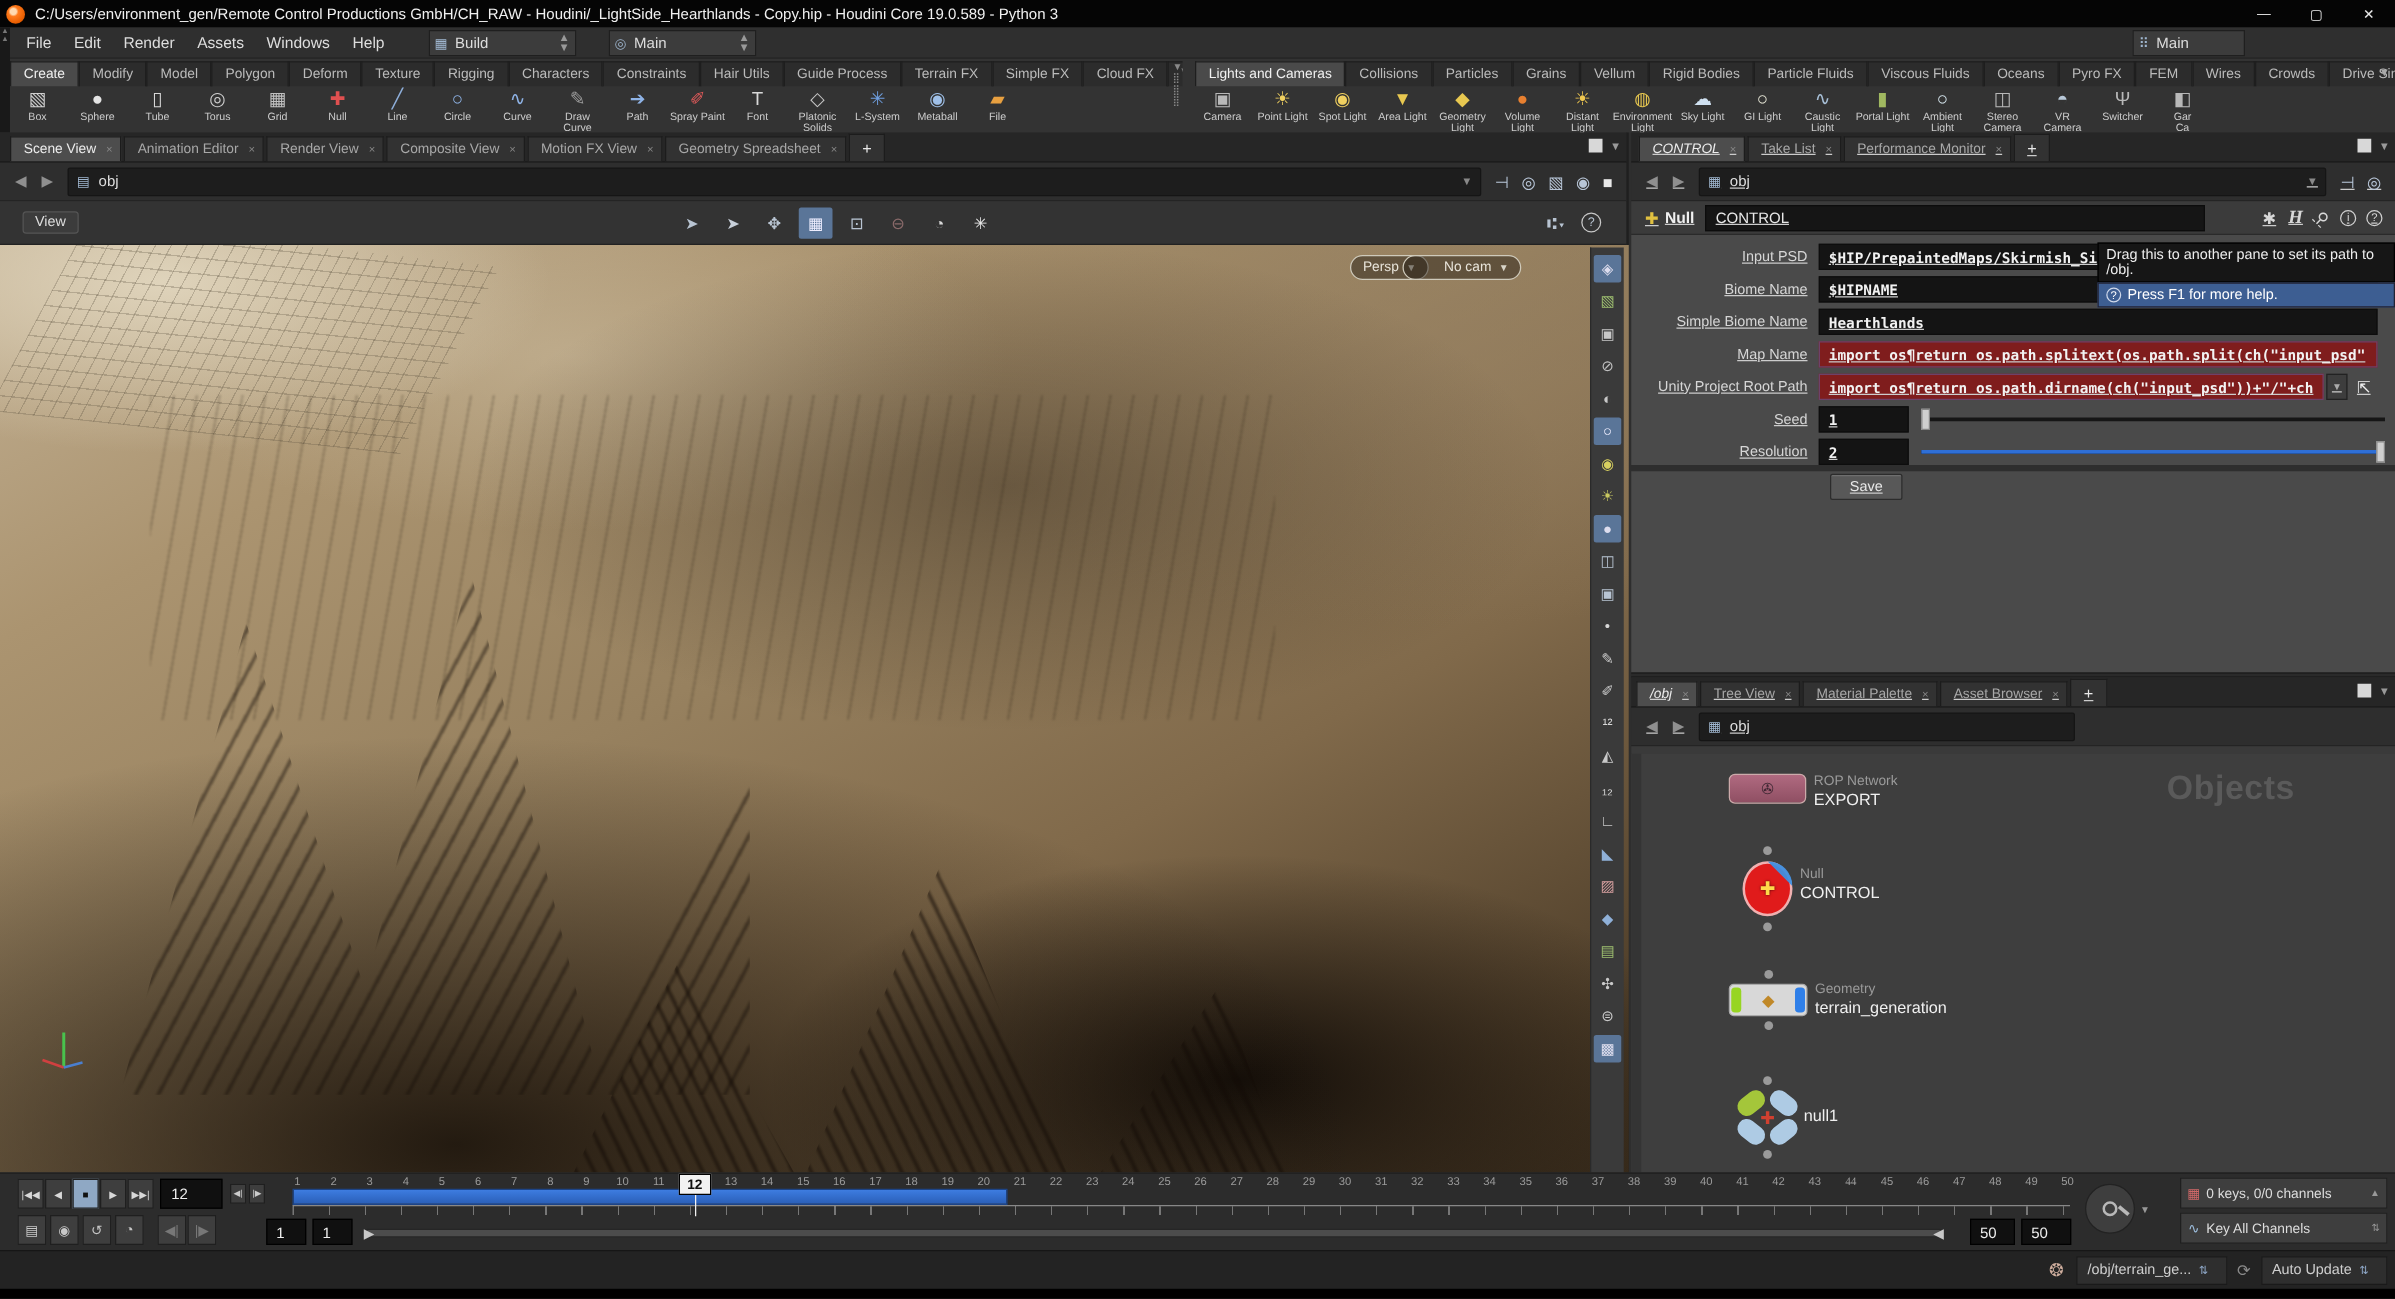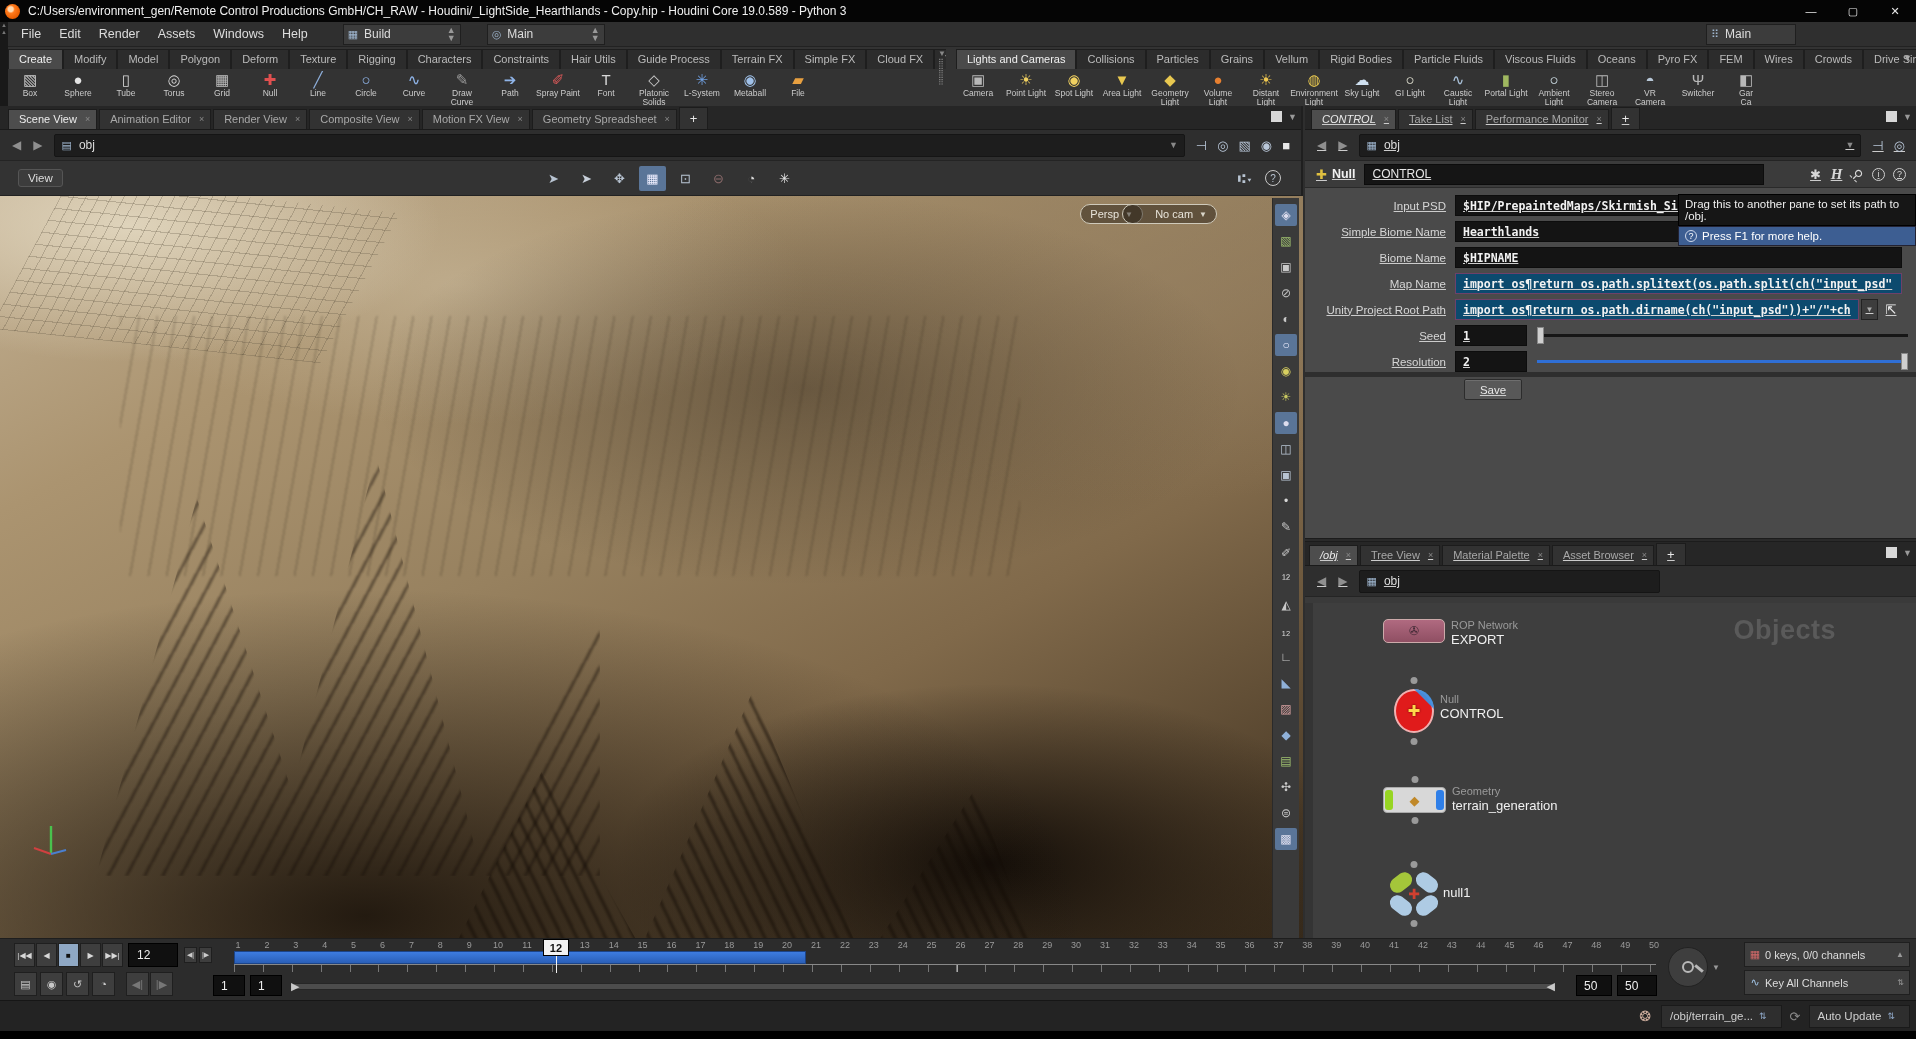--- a/index.html
+++ b/index.html
@@ -81,21 +81,21 @@
   .ntype{font-weight:bold;color:#f0f0f0;font-size:12.5px;margin-right:8px;}
   .nnamefield{width:400px;height:21px;background:#151515;border:1px solid #0c0c0c;color:#e8e8e8;font-size:12px;display:flex;align-items:center;padding:0 8px;}
   .phicons{margin-left:auto;display:flex;align-items:center;}
   .phi{width:21px;height:21px;display:flex;align-items:center;justify-content:center;color:#d8d8d8;font-size:13px;}
   .phi.circ span{border:1.4px solid #d0d0d0;border-radius:50%;width:13px;height:13px;font-size:9px;display:flex;align-items:center;justify-content:center;}
   .hglyph{font-family:"Liberation Serif",serif;font-style:italic;font-weight:bold;font-size:15px;}
   .params{background:#4a4a4a;padding-top:7px;position:relative;}
   .prow{display:flex;align-items:center;height:21px;margin-bottom:5px;}
   .plabel{width:150px;text-align:right;padding-right:9px;font-size:11.5px;color:#d6d6d6;white-space:nowrap;}
   .pfield{height:21px;background:#141414;border:1px solid #0d0d0d;color:#f2f2f2;font-family:"DejaVu Sans Mono",monospace;font-weight:bold;font-size:11.5px;display:flex;align-items:center;padding:0 7px;overflow:hidden;white-space:nowrap;}
-  .prow.expr .pfield{background:#0c4a6e;border-color:#6e4169;}
+  .prow.expr .pfield{background:#7f1d1d;border-color:#6e4169;}
   .prow.full .pfield{width:447px;}
   .prow.pick .pfield{width:404px;}
   .prow.num .pfield{width:72px;}
   .dd{width:17px;height:21px;background:#3d3d3d;border:1px solid #222;color:#aaa;font-size:8px;display:flex;align-items:center;justify-content:center;margin-left:2px;}
   .pickbtn{width:18px;height:20px;color:#f0f0f0;font-size:13px;display:flex;align-items:center;justify-content:center;margin-left:4px;}
   .slider{flex:1;height:21px;margin:0 8px 0 10px;position:relative;}
   .slider .track{position:absolute;left:0;right:0;top:9px;height:3px;background:#161616;}
   .slider.ticks .track{box-shadow:0 6px 0 -2px #555;}
   .slider .handle{position:absolute;top:2px;width:7px;height:17px;background:#cfcfcf;border:1px solid #888;}
   .slider.blue .track{background:linear-gradient(#0a0a0a,#0a0a0a) , #1a1a1a;}
@@ -573,27 +573,27 @@
       <div class="params">
 
       <div class="prow text pick">
             <span class="plabel">Input PSD</span>
             <span class="pfield">$HIP/PrepaintedMaps/Skirmish_Size_S/Skirmish_S_Map02/Ski</span>
             <span class="dd only-pick">▼</span>
             <span class="pickbtn only-pick">⇱</span>
 
           </div>
           <div class="prow text full">
+            <span class="plabel">Biome Name</span>
+            <span class="pfield">$HIPNAME</span>
+
+          </div>
+          <div class="prow text full">
             <span class="plabel">Simple Biome Name</span>
             <span class="pfield">Hearthlands</span>
-
-          </div>
-          <div class="prow text full">
-            <span class="plabel">Biome Name</span>
-            <span class="pfield">$HIPNAME</span>
 
           </div>
           <div class="prow expr full">
             <span class="plabel">Map Name</span>
             <span class="pfield">import os¶return os.path.splitext(os.path.split(ch("input_psd"</span>
 
           </div>
           <div class="prow expr pick">
             <span class="plabel">Unity Project Root Path</span>
             <span class="pfield">import os¶return os.path.dirname(ch("input_psd"))+"/"+ch</span>

